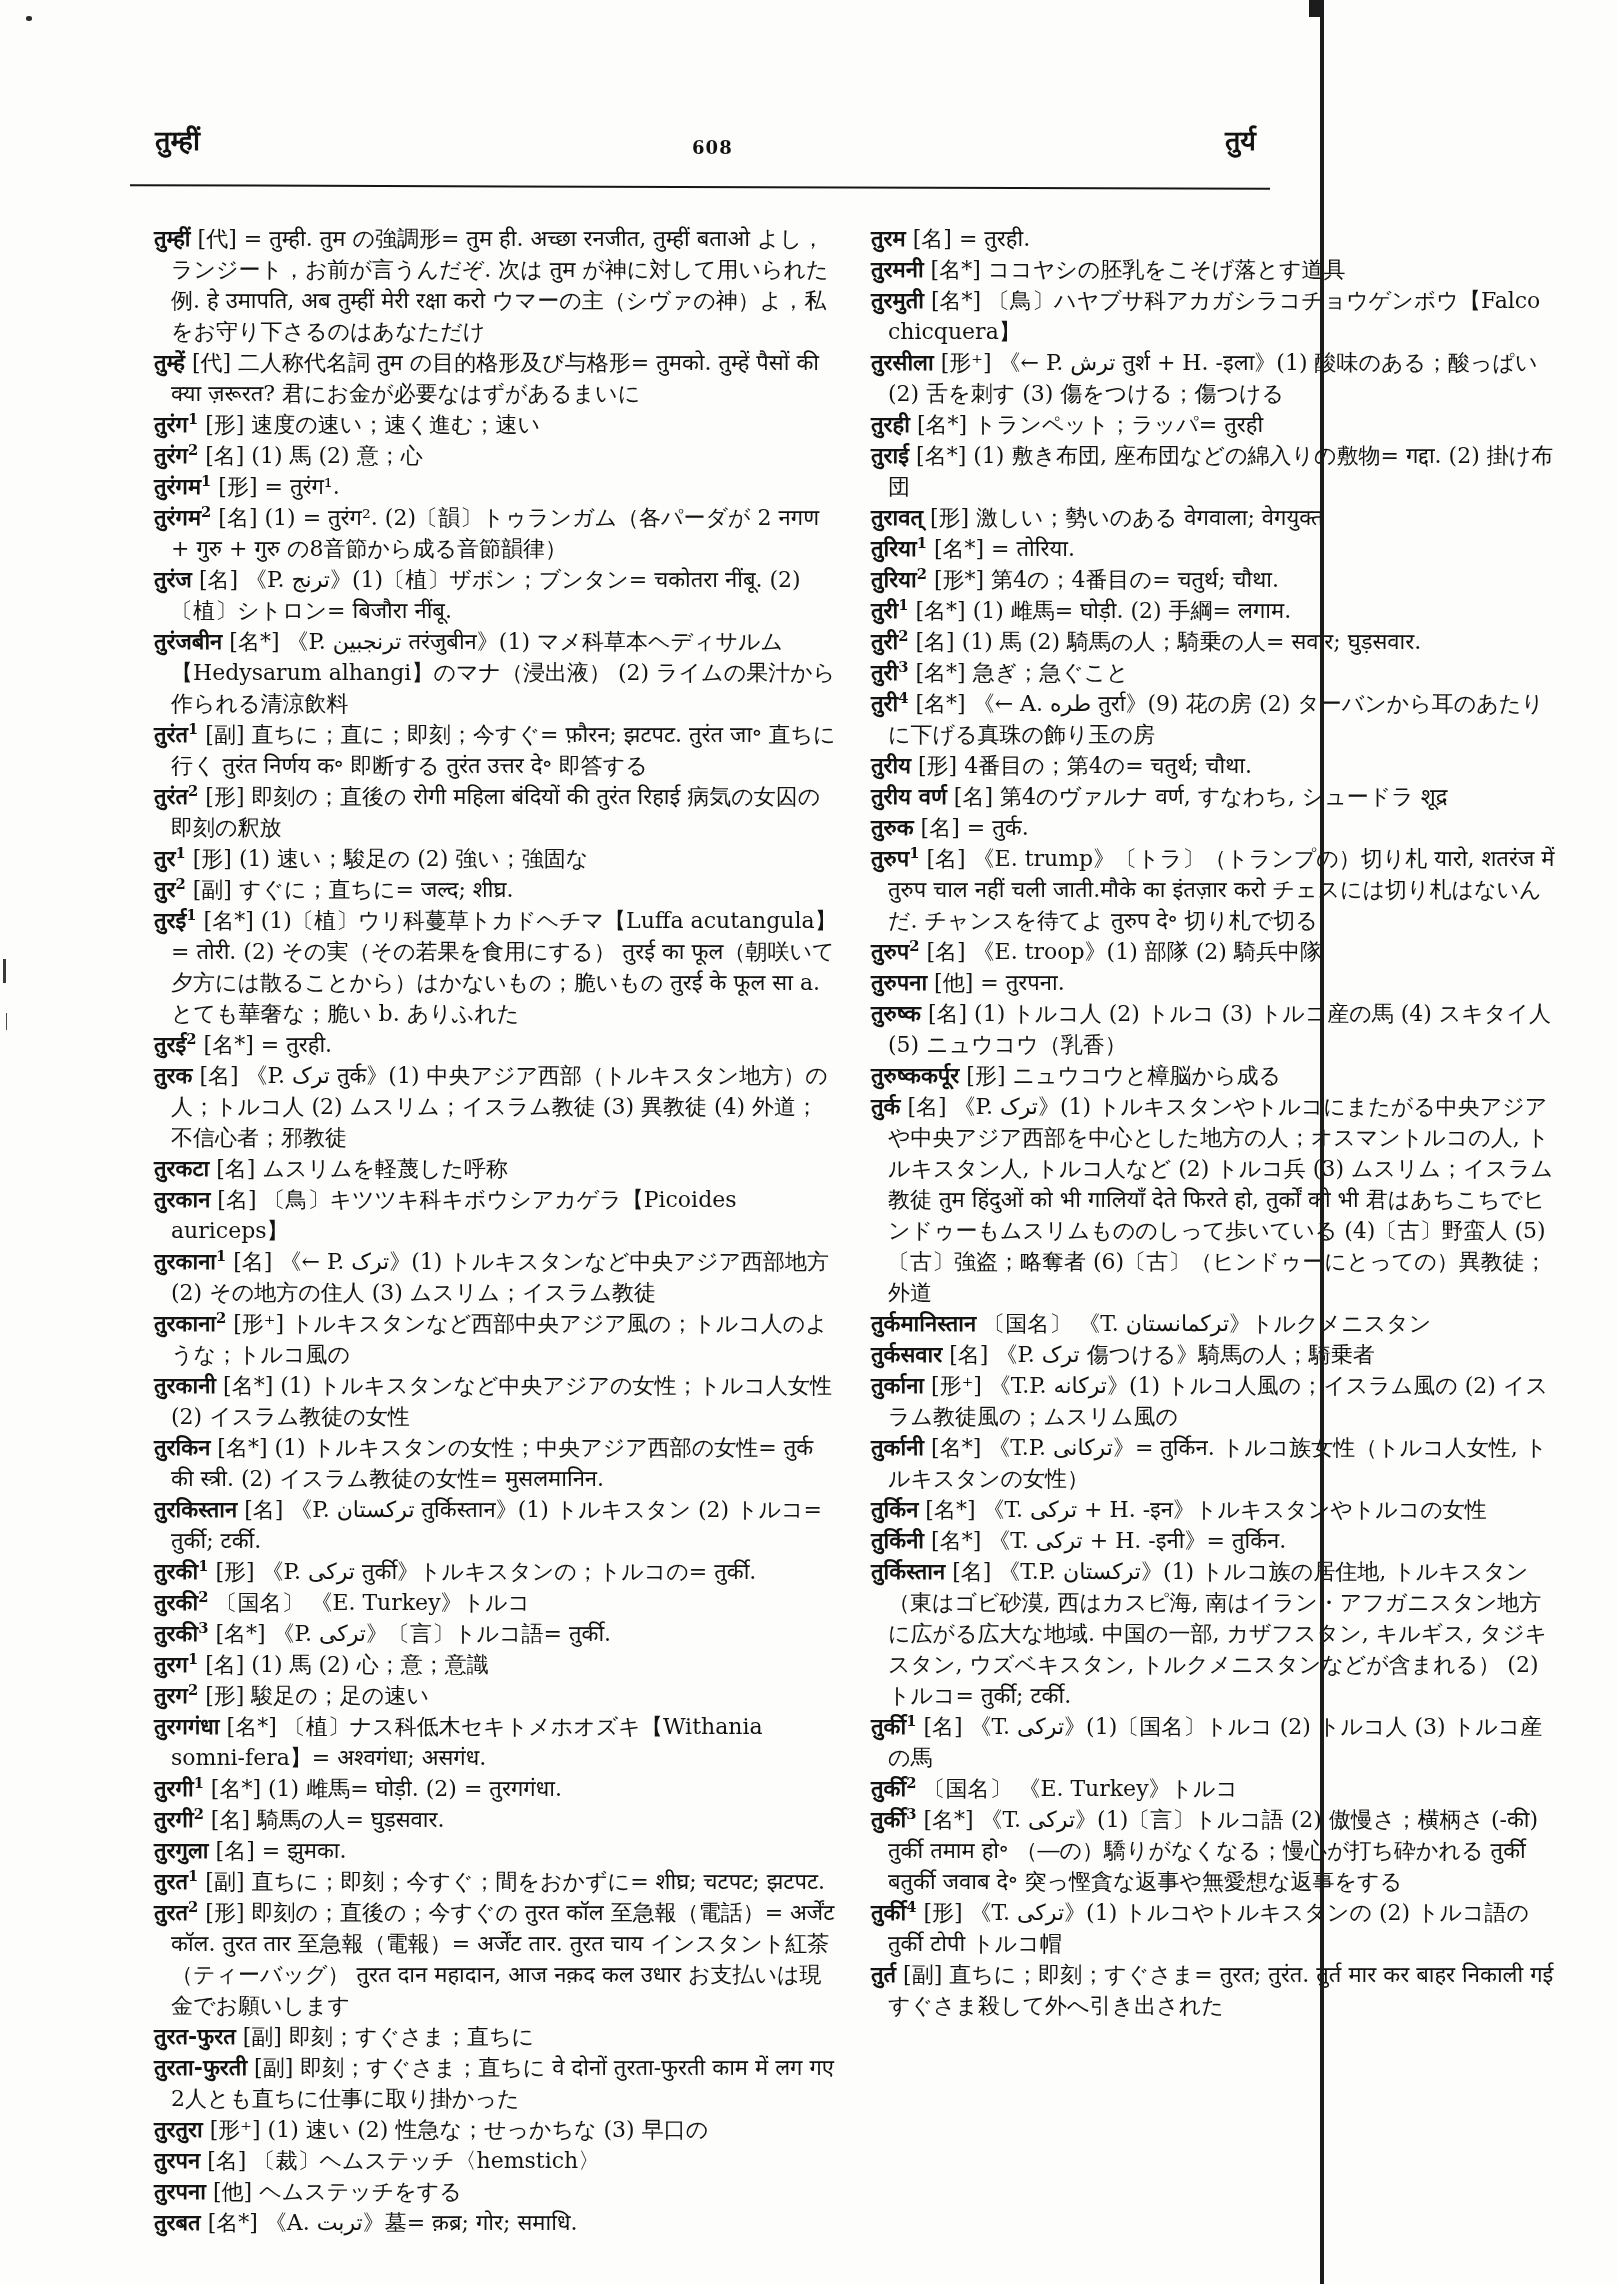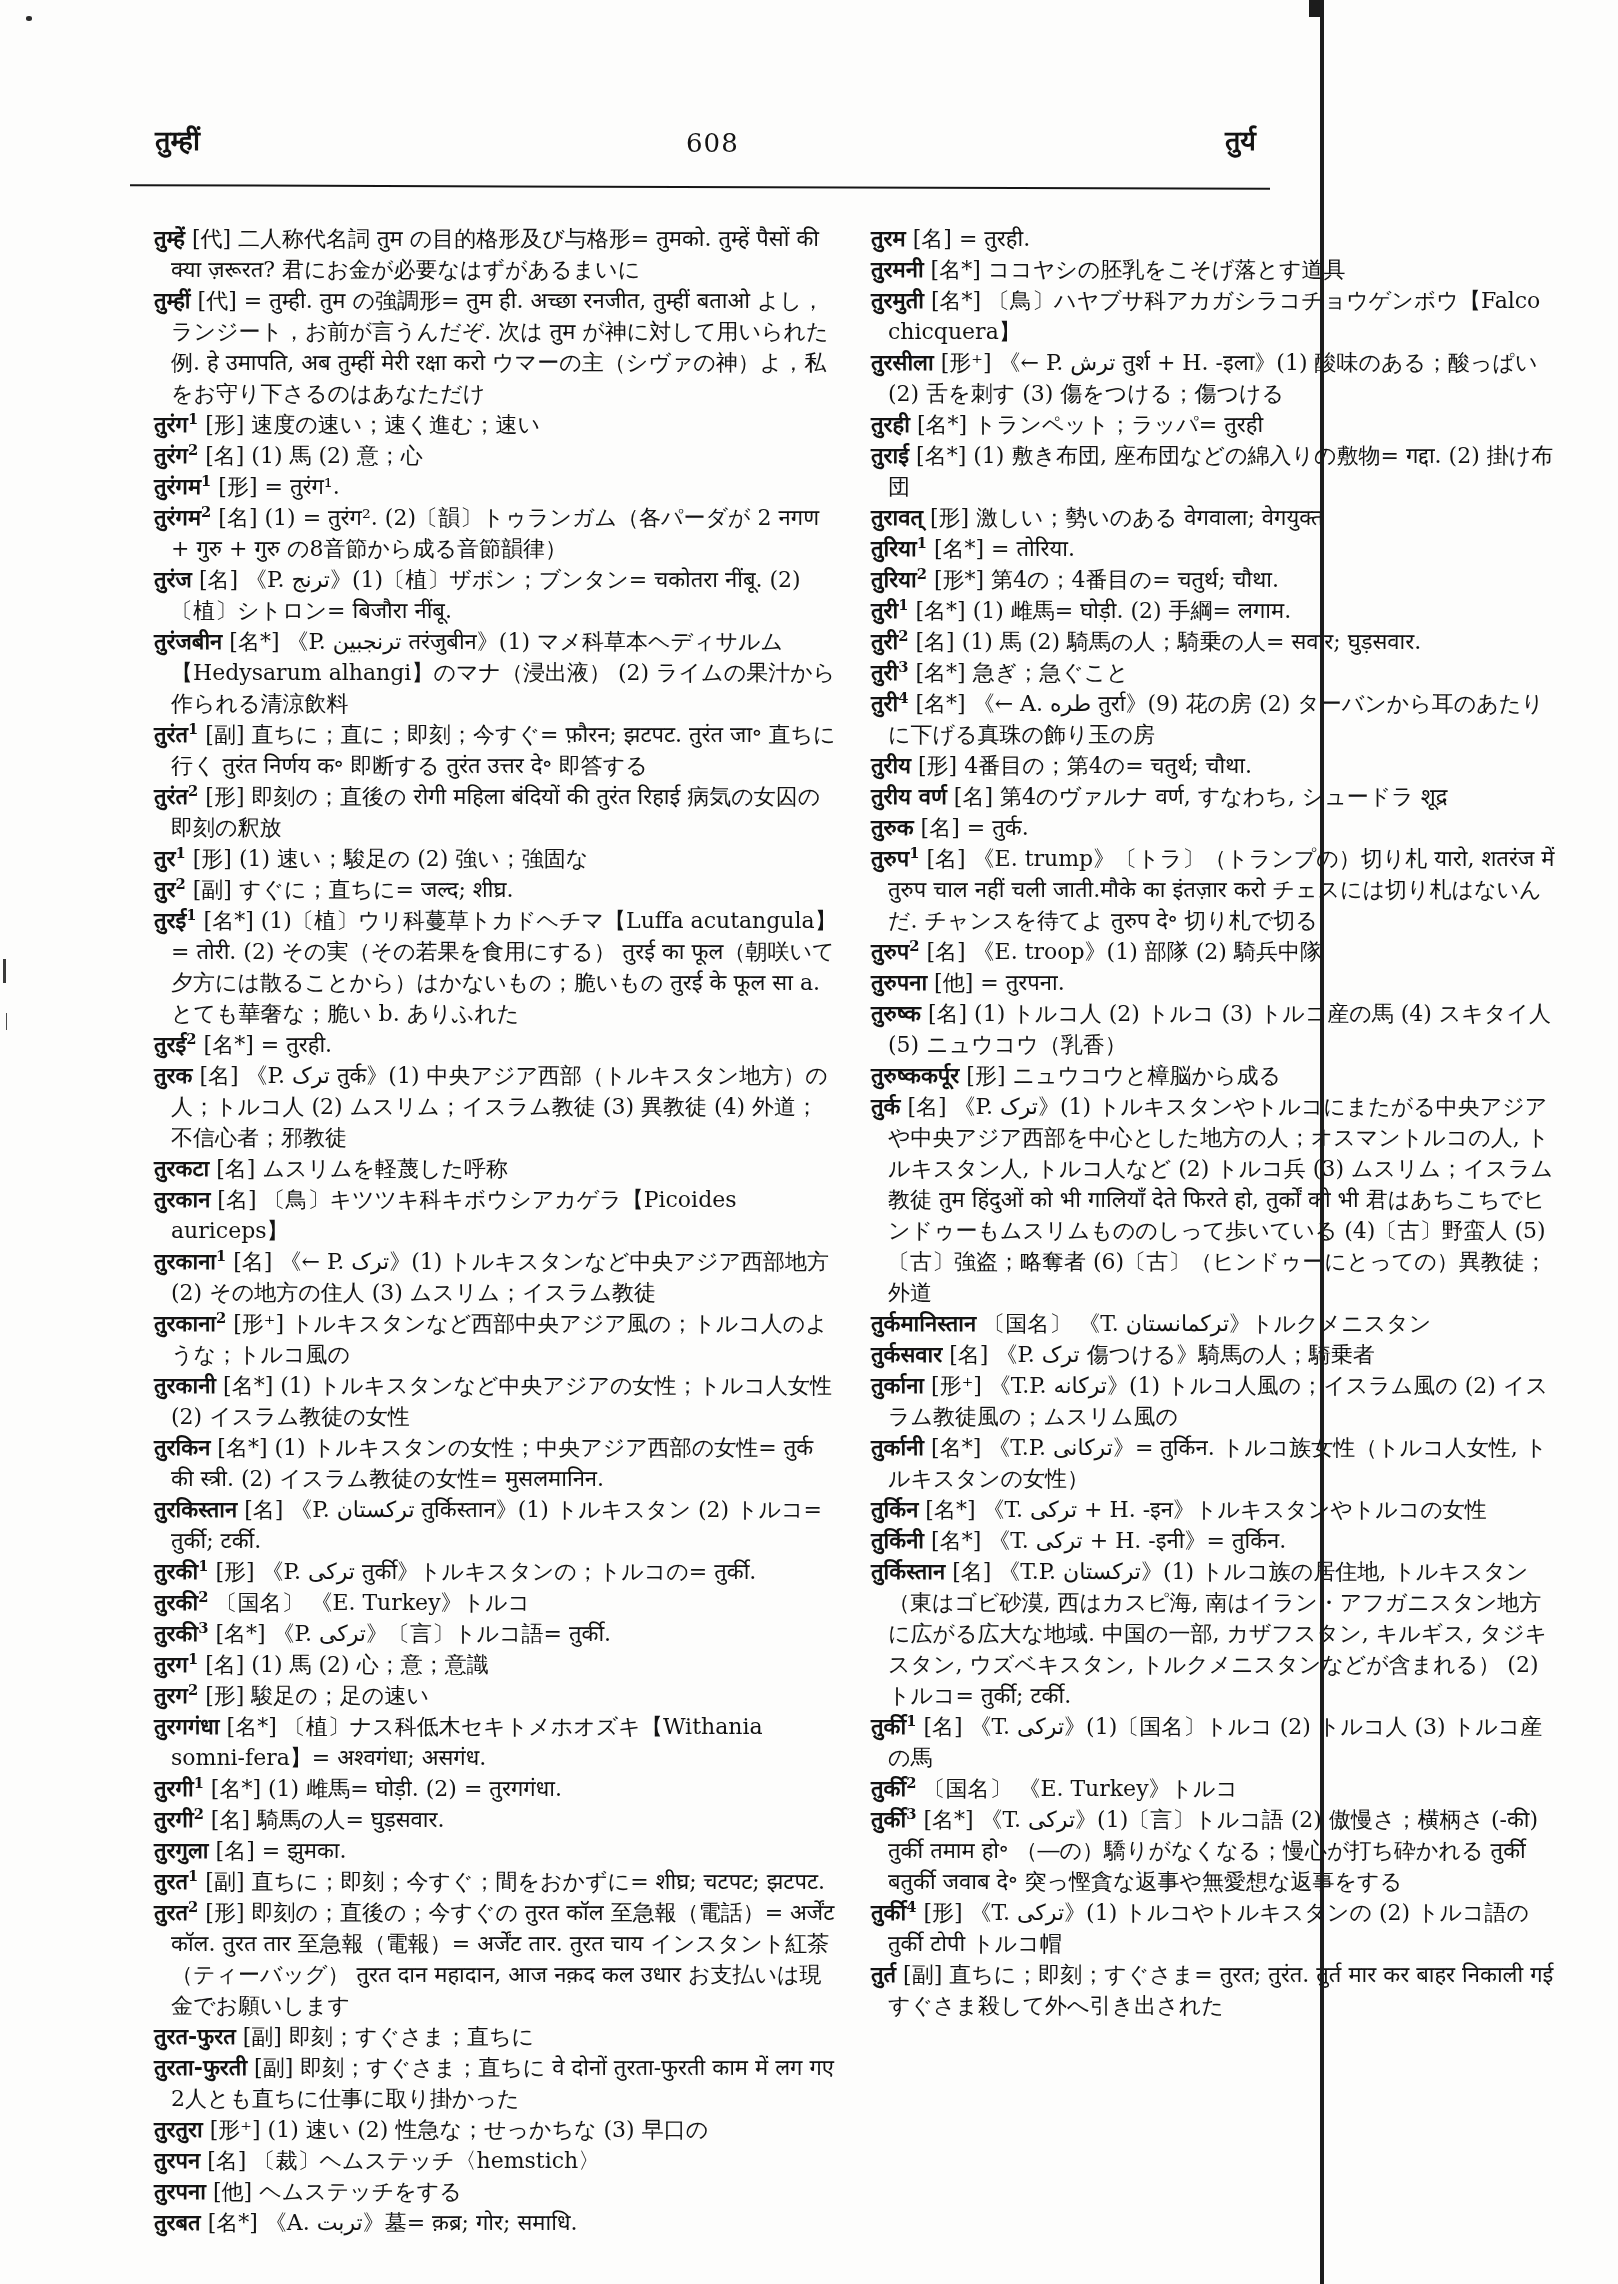--- a/index.html
+++ b/index.html
@@ -10,21 +10,21 @@
     font-family: "DejaVu Serif", "Liberation Serif", serif;
     position: relative;
     overflow: hidden;
   }
   .sheet { position: absolute; top: 0; left: 0; width: 1324px; height: 2284px; }
   .header {
     position: absolute; top: 121px; left: 155px; right: 68px;
     display: flex; justify-content: space-between; align-items: flex-end;
     font-size: 27px; font-weight: bold;
   }
-  .page-num { font-weight: normal; font-size: 26px; letter-spacing: 1.1px; }
+  .page-num { font-weight: bold; font-size: 18px; letter-spacing: 1.1px; }
   .head-rule {
     position: absolute; top: 186px; left: 130px; right: 54px;
     border-bottom: 2.8px solid #161616;
     transform: rotate(0.18deg);
   }
   .columns {
     position: absolute; top: 223px; left: 154px; right: 63px;
     display: flex; gap: 32px;
   }
   .col { width: 685px; flex: 0 0 auto; }
@@ -51,22 +51,22 @@
 
   <div class="header">
     <span>तुम्हीं</span>
     <span class="page-num">608</span>
     <span>तुर्य</span>
   </div>
   <div class="head-rule"></div>
 
   <div class="columns">
     <div class="col" id="col-left">
+        <div class="entry"><span class="hw">तुम्हीं</span> <span class="pos">[代]</span> <span class="body">= तुम्ही. तुम の強調形= तुम ही. अच्छा रनजीत, तुम्हीं बताओ よし，ランジート，お前が言うんだぞ. 次は तुम が神に対して用いられた例. हे उमापति, अब तुम्हीं मेरी रक्षा करो ウマーの主（シヴァの神）よ，私をお守り下さるのはあなただけ</span></div>
         <div class="entry"><span class="hw">तुम्हें</span> <span class="pos">[代]</span> <span class="body">二人称代名詞 तुम の目的格形及び与格形= तुमको. तुम्हें पैसों की क्या ज़रूरत? 君にお金が必要なはずがあるまいに</span></div>
-        <div class="entry"><span class="hw">तुम्हीं</span> <span class="pos">[代]</span> <span class="body">= तुम्ही. तुम の強調形= तुम ही. अच्छा रनजीत, तुम्हीं बताओ よし，ランジート，お前が言うんだぞ. 次は तुम が神に対して用いられた例. हे उमापति, अब तुम्हीं मेरी रक्षा करो ウマーの主（シヴァの神）よ，私をお守り下さるのはあなただけ</span></div>
         <div class="entry"><span class="hw">तुरंग<sup>1</sup></span> <span class="pos">[形]</span> <span class="body">速度の速い；速く進む；速い</span></div>
         <div class="entry"><span class="hw">तुरंग<sup>2</sup></span> <span class="pos">[名]</span> <span class="body">(1) 馬 (2) 意；心</span></div>
         <div class="entry"><span class="hw">तुरंगम<sup>1</sup></span> <span class="pos">[形]</span> <span class="body">= तुरंग¹.</span></div>
         <div class="entry"><span class="hw">तुरंगम<sup>2</sup></span> <span class="pos">[名]</span> <span class="body">(1) = तुरंग². (2)〔韻〕トゥランガム（各パーダが 2 नगण + गुरु + गुरु の8音節から成る音節韻律）</span></div>
         <div class="entry"><span class="hw">तुरंज</span> <span class="pos">[名]</span> <span class="body">《P. ترنج》(1)〔植〕ザボン；ブンタン= चकोतरा नींबू. (2)〔植〕シトロン= बिजौरा नींबू.</span></div>
         <div class="entry"><span class="hw">तुरंजबीन</span> <span class="pos">[名*]</span> <span class="body">《P. ترنجبين तरंजुबीन》(1) マメ科草本ヘディサルム【Hedysarum alhangi】のマナ（浸出液） (2) ライムの果汁から作られる清涼飲料</span></div>
         <div class="entry"><span class="hw">तुरंत<sup>1</sup></span> <span class="pos">[副]</span> <span class="body">直ちに；直に；即刻；今すぐ= फ़ौरन; झटपट. तुरंत जा॰ 直ちに行く तुरंत निर्णय क॰ 即断する तुरंत उत्तर दे॰ 即答する</span></div>
         <div class="entry"><span class="hw">तुरंत<sup>2</sup></span> <span class="pos">[形]</span> <span class="body">即刻の；直後の रोगी महिला बंदियों की तुरंत रिहाई 病気の女囚の即刻の釈放</span></div>
         <div class="entry"><span class="hw">तुर<sup>1</sup></span> <span class="pos">[形]</span> <span class="body">(1) 速い；駿足の (2) 強い；強固な</span></div>
         <div class="entry"><span class="hw">तुर<sup>2</sup></span> <span class="pos">[副]</span> <span class="body">すぐに；直ちに= जल्द; शीघ्र.</span></div>

